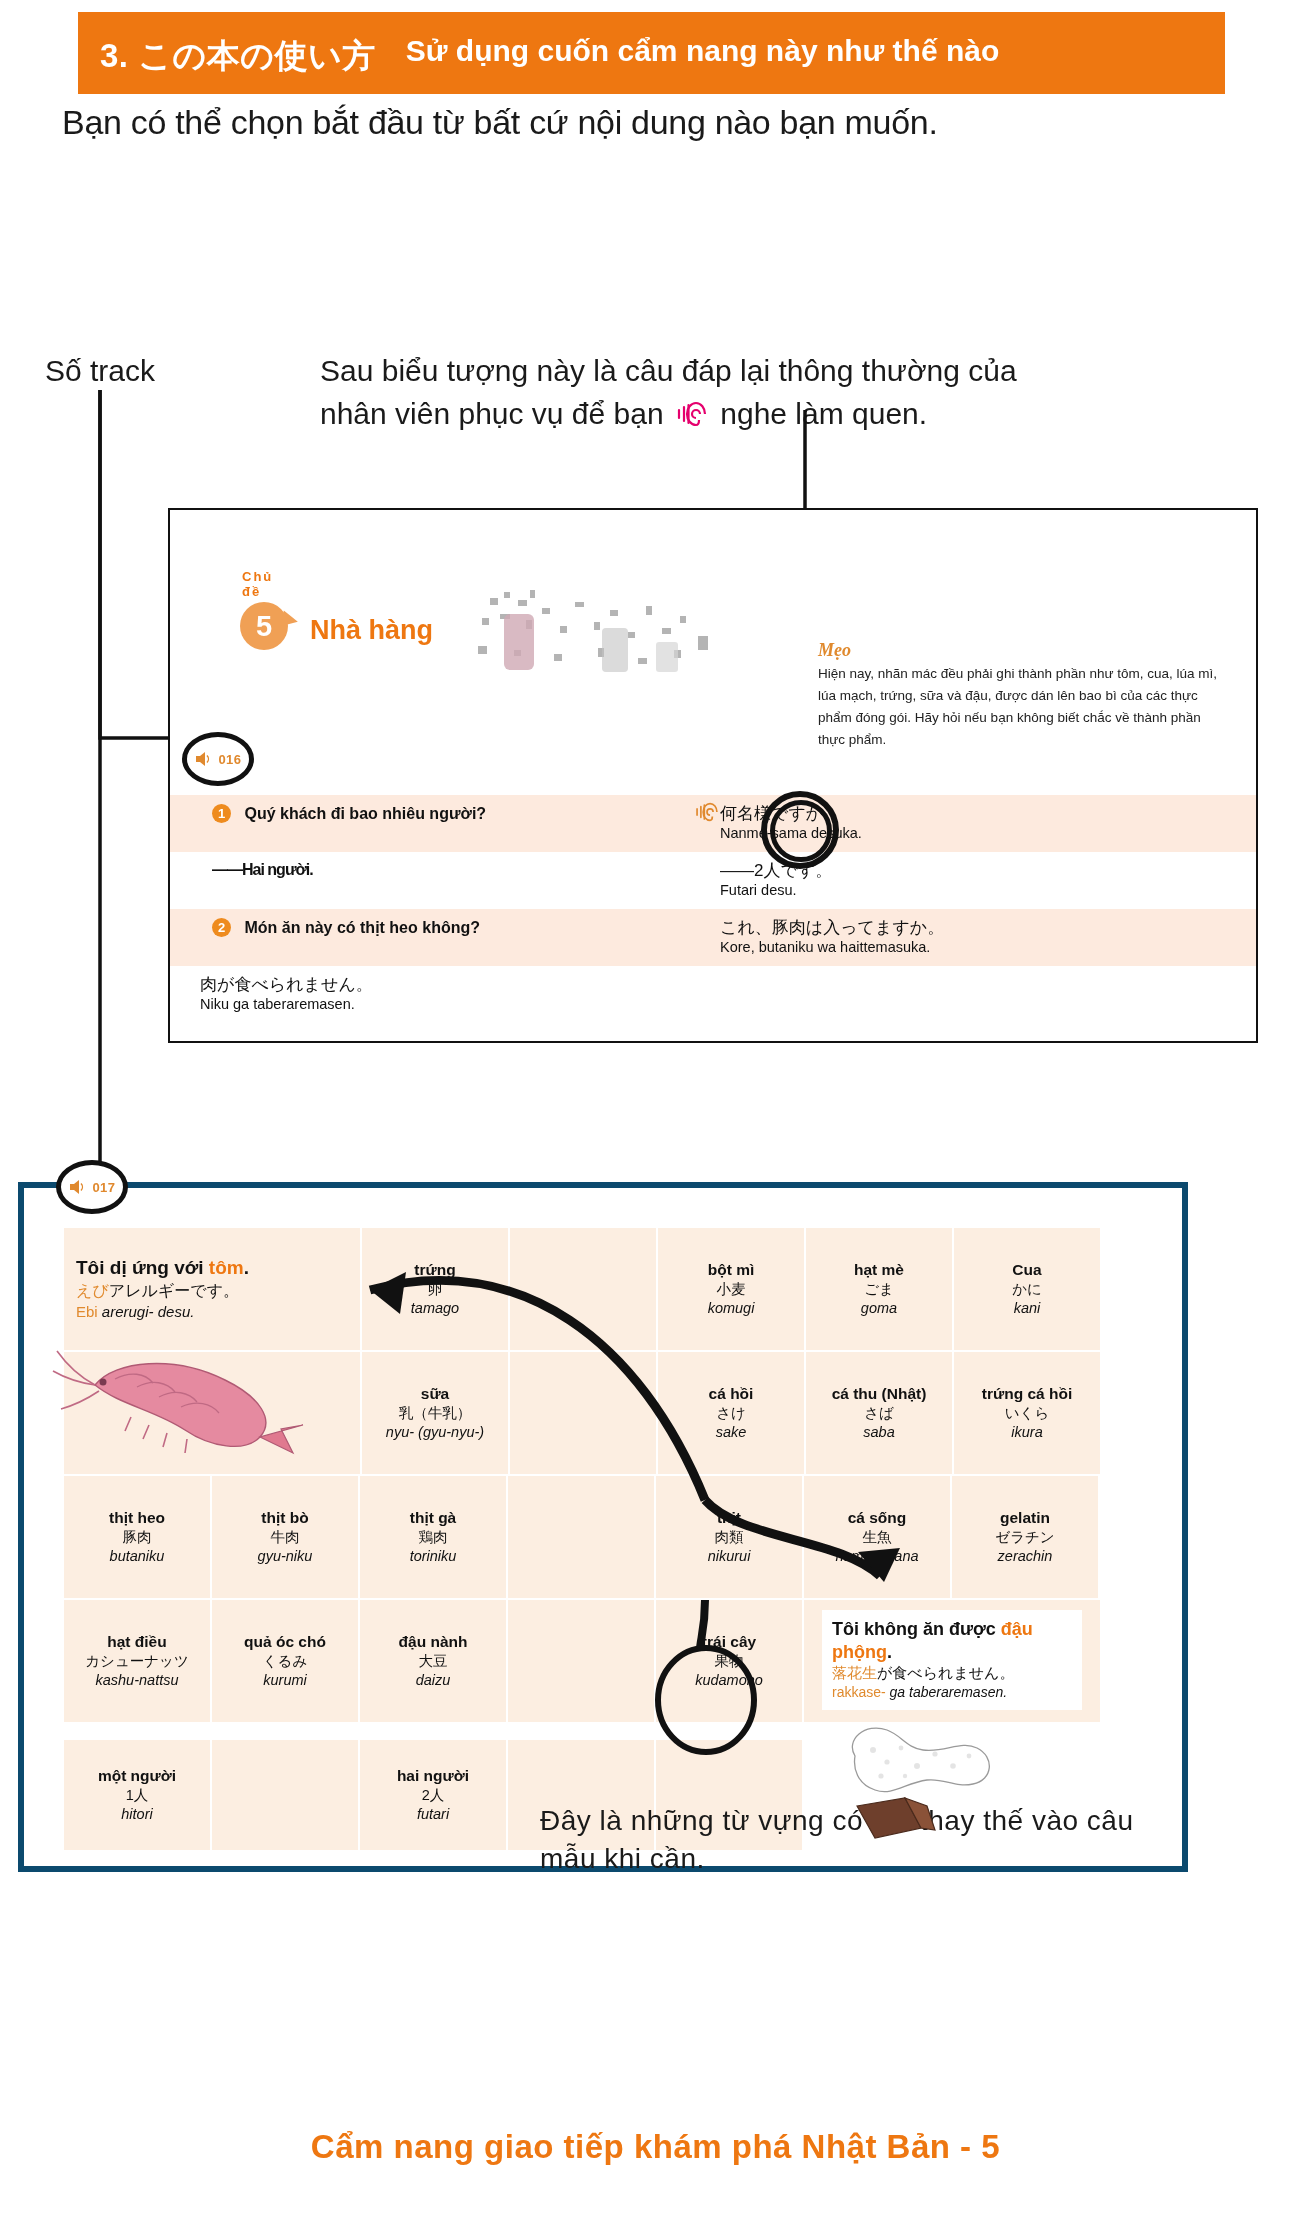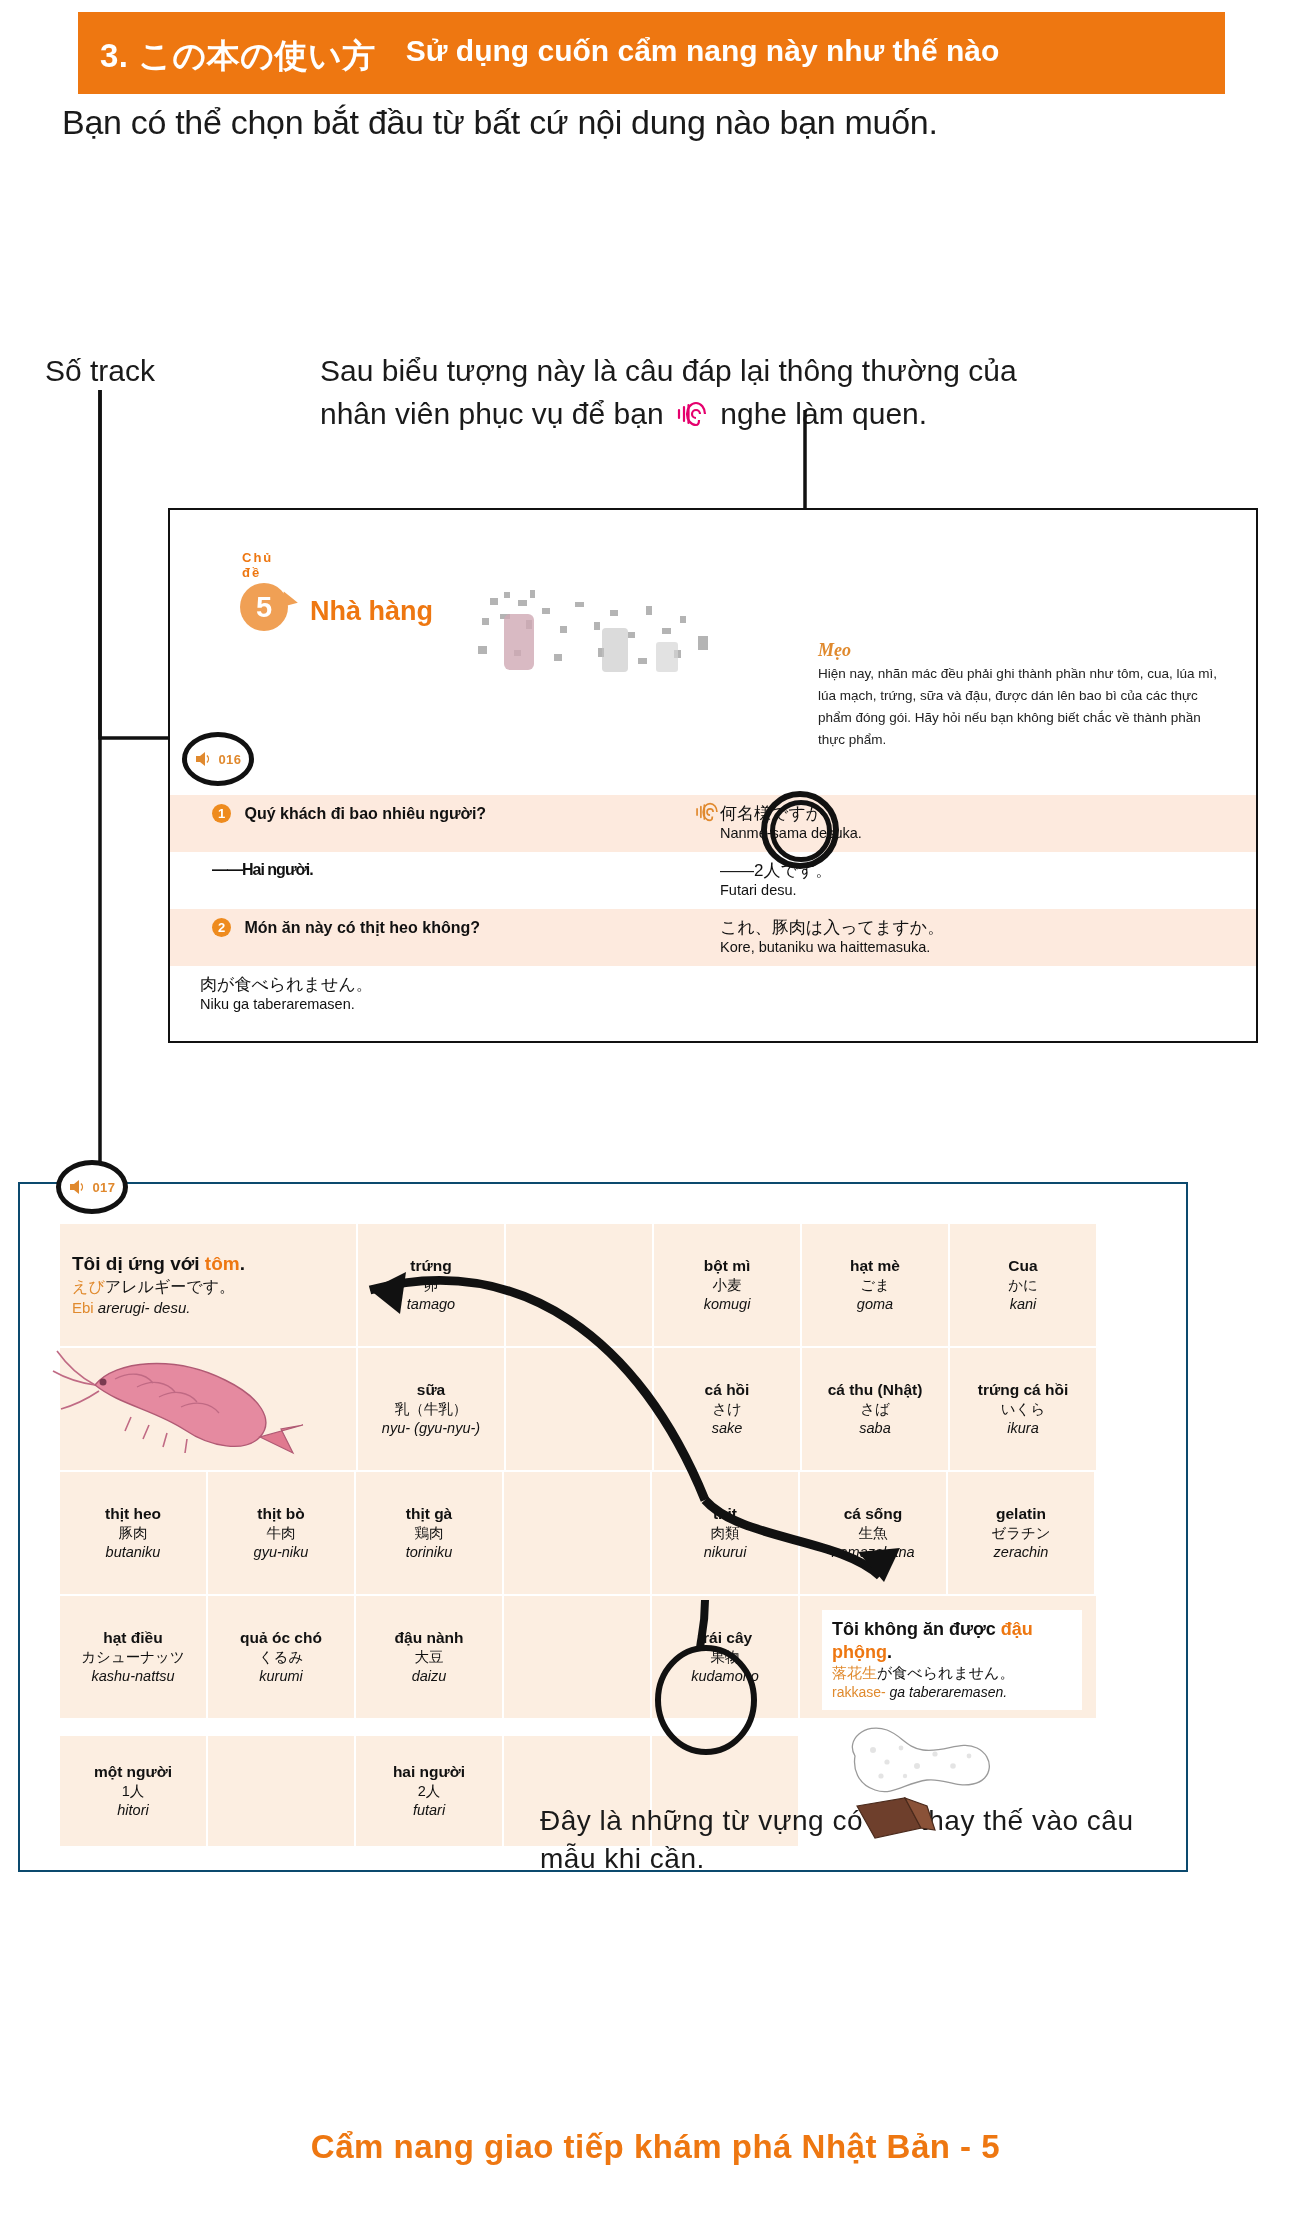--- a/index.html
+++ b/index.html
@@ -44,21 +44,21 @@
     font-size:30px;line-height:1.42;color:#1a1a1a;
   }
   .inline-ear{display:inline-block;vertical-align:-4px;margin:0 3px;}
 
   
   .card{
     position:absolute;left:168px;top:508px;width:1090px;height:535px;
     border:2px solid #111;background:#fff;box-sizing:border-box;
   }
   .topic-wrap{position:absolute;left:70px;top:40px;display:flex;align-items:flex-end;gap:16px;}
-  .topic-badge{position:relative;width:54px;}
+  .topic-badge{position:relative;width:54px;margin-top:19px;}
   .chude{
     font-size:13px;font-weight:bold;color:#ee7711;letter-spacing:2px;
     margin-bottom:3px;margin-left:2px;
   }
   .topic-circle{
     width:48px;height:48px;border-radius:50%;background:#f0a055;
     color:#fff;font-weight:bold;font-size:29px;
     display:flex;align-items:center;justify-content:center;
     position:relative;
   }
@@ -112,21 +112,21 @@
   .vi{font-size:16px;font-weight:bold;color:#111;}
   .jp{font-size:17px;color:#111;line-height:1.18;}
   .romaji{font-size:14.5px;color:#111;line-height:1.3;}
   .dash{letter-spacing:-1px;}
   .ansleft{padding-left:72px;}
   .ansright{padding-left:72px;}
 
   
   .vocab-card{
     position:absolute;left:18px;top:1182px;width:1170px;height:690px;
-    border:2px solid #0c4a6e;background:#fff;box-sizing:border-box;padding-left:6px;
+    border:6px solid #0c4a6e;background:#fff;box-sizing:border-box;padding-left:6px;
   }
   .vgrid{
     position:absolute;left:40px;top:40px;width:1090px;
   }
   .vrow{display:flex;}
   .vcell{
     width:148px;min-height:124px;background:#fceee1;
     border-right:2px solid #fff;border-bottom:2px solid #fff;
     display:flex;flex-direction:column;align-items:center;justify-content:center;
     text-align:center;box-sizing:border-box;padding:6px 3px;

